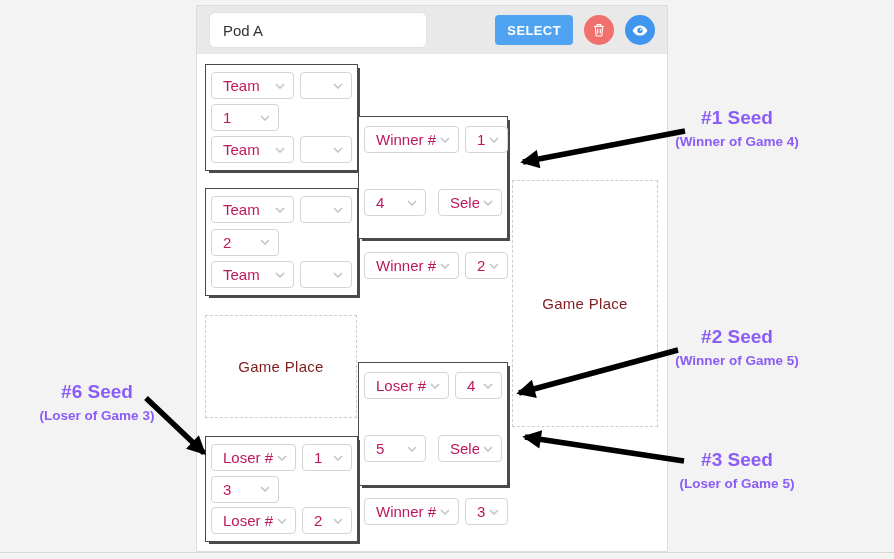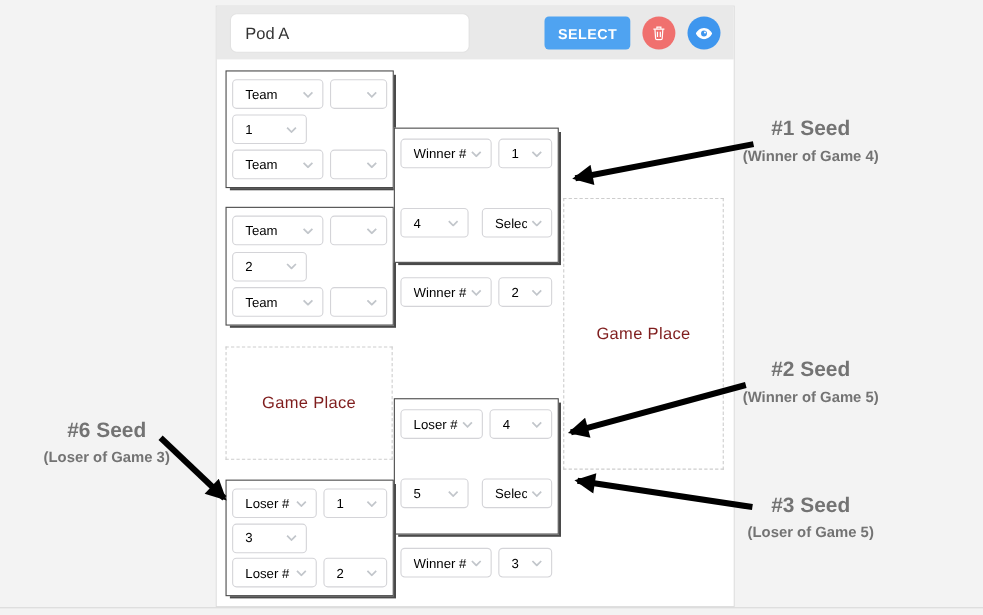--- a/index.html
+++ b/index.html
@@ -25,37 +25,37 @@
 
   
   .gbox{position:absolute;background:#fff;border:1px solid #4a4a4a;
         box-shadow:3px 3px 0 -1px #4a4a4a;box-sizing:border-box;
         display:flex;flex-direction:column;justify-content:space-between;padding:7px 5px;}
   .gbox.mid{padding:9px 5px;gap:36px;}
   .row{display:flex;gap:6px;align-items:center;}
   .row.spread{justify-content:space-between;}
   .sel{height:27px;border:1px solid #d4d4d8;border-radius:4px;background:#fff;
        display:flex;align-items:center;justify-content:space-between;
-       padding:0 8px 0 11px;box-sizing:border-box;font-size:12px;color:#000000;cursor:pointer;}
+       padding:0 8px 0 11px;box-sizing:border-box;font-size:15px;color:#be185d;cursor:pointer;}
   .sel .sel-val{white-space:nowrap;overflow:hidden;}
   .sel .chev{display:flex;align-items:center;margin-left:4px;}
   .grow{flex:1;}
   .w-sm{width:52px;}   
   .w-num{width:68px;}  
   .w-n2{width:58px;}   
   .w-m1{width:62px;}   
   .w-m2{width:64px;}   
 
   
   .gp-box{position:absolute;border:1px dashed #cdcdcd;box-sizing:border-box;
           display:flex;align-items:center;justify-content:center;background:transparent;}
   .gp-label{color:#7f1d1d;font-size:15px;font-weight:500;letter-spacing:.3px;}
 
   
-  .ann{position:absolute;width:150px;text-align:center;color:#737373;}
+  .ann{position:absolute;width:150px;text-align:center;color:#8b5cf6;}
   .ann-title{font-size:19px;font-weight:700;line-height:1.1;}
   .ann-sub{font-size:13.5px;font-weight:700;margin-top:5px;white-space:nowrap;}
 
   .arrows{position:absolute;left:0;top:0;pointer-events:none;z-index:5;}
   .bottom-line{position:absolute;left:0;top:552px;width:100%;height:1px;background:#d9d9d9;}
 </style>
 </head>
 <body>
 
 <div class="canvas">

